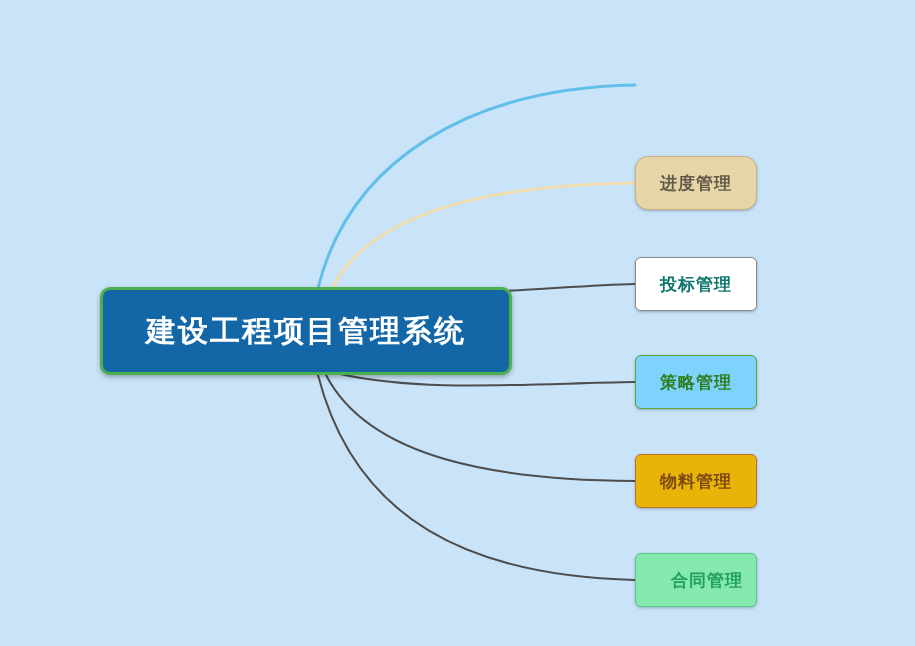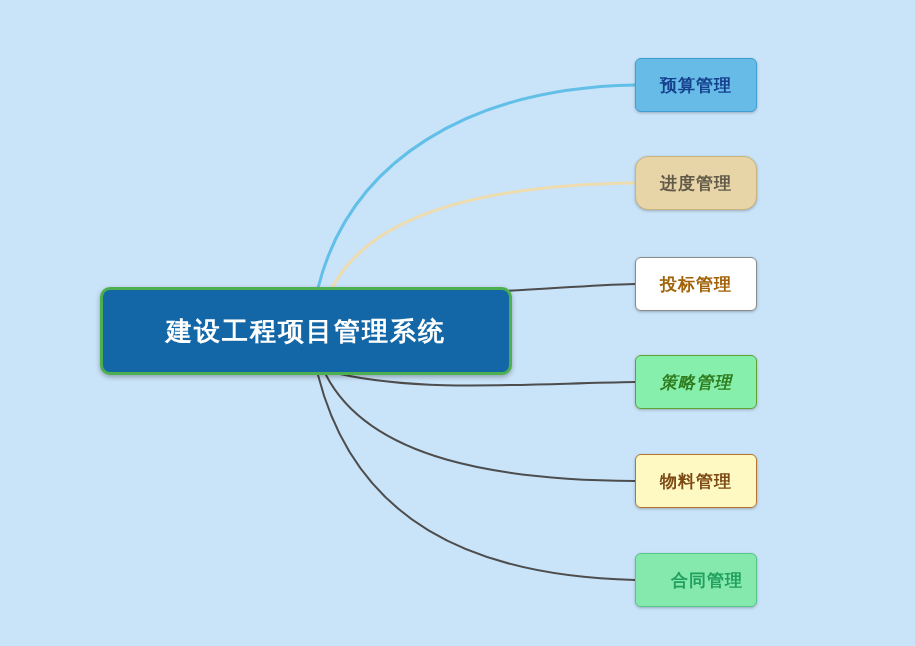--- a/index.html
+++ b/index.html
@@ -8,21 +8,21 @@
     width:915px;height:646px;
     overflow:hidden;
     font-family:"DejaVu Sans",sans-serif;
   }
   .edges{position:absolute;left:0;top:0;width:915px;height:646px;}
   .edges path{fill:none;stroke-linecap:round;}
   .root-node{
     position:absolute;left:100px;top:287px;width:412px;height:88px;
     box-sizing:border-box;border:3px solid;border-radius:10px;
     display:flex;align-items:center;justify-content:center;
-    font-size:26px;font-weight:bold;letter-spacing:2px;
+    font-size:30px;font-weight:bold;letter-spacing:2px;
     box-shadow:0 2px 5px rgba(0,0,0,0.30);
     cursor:pointer;z-index:2;
   }
   .branch-node{
     position:absolute;left:635px;width:122px;height:54px;
     box-sizing:border-box;border:1px solid;border-radius:6px;
     display:flex;align-items:center;justify-content:center;
     font-size:17px;font-weight:bold;letter-spacing:1px;
     box-shadow:0 1px 3px rgba(0,0,0,0.25);
     cursor:pointer;z-index:2;
@@ -45,37 +45,34 @@
     <path d="M505,291 C550,289 590,285 635,284" stroke="#4d4d4d" stroke-width="2"></path>
     <path d="M340,374 C420,392 520,384 635,382" stroke="#4d4d4d" stroke-width="2"></path>
     <path d="M326,375 C370,460 500,480 635,481" stroke="#4d4d4d" stroke-width="2"></path>
     <path d="M318,375 C355,520 470,576 635,580" stroke="#4d4d4d" stroke-width="2"></path>
   </svg>
 
   <div class="root-node" style="background-color: rgb(19, 103, 166); border-color: rgb(76, 175, 80); color: rgb(255, 255, 255);">
     <span>建设工程项目管理系统</span>
   </div>
 
-  <div class="branch-node b0" style="background-color: rgb(102, 188, 230); border-color: rgb(62, 158, 210); color: rgb(22, 64, 142);">
-    <span>预算管理</span>
-  </div>
 
   <div class="branch-node b1" style="background-color: rgb(231, 213, 167); border-color: rgb(201, 179, 126); color: rgb(97, 90, 73); border-radius: 13px;">
     <span>进度管理</span>
   </div>
 
-  <div class="branch-node b2" style="background-color: rgb(255, 255, 255); border-color: rgb(138, 138, 138); color: #a16207; text-align: right;">
+  <div class="branch-node b2" style="background-color: rgb(255, 255, 255); border-color: rgb(138, 138, 138); color: #0f766e; text-align: right;">
     <span>投标管理</span>
   </div>
 
-  <div class="branch-node b3" style="background-color: #86efac; border-color: rgb(93, 165, 46); color: rgb(47, 125, 31); font-style: italic;">
+  <div class="branch-node b3" style="background-color: #7dd3fc; border-color: rgb(93, 165, 46); color: rgb(47, 125, 31);">
     <span>策略管理</span>
   </div>
 
-  <div class="branch-node b4" style="background-color: #fef9c3; border-color: rgb(184, 116, 42); color: rgb(125, 74, 21);">
+  <div class="branch-node b4" style="background-color: #eab308; border-color: rgb(184, 116, 42); color: rgb(125, 74, 21);">
     <span>物料管理</span>
   </div>
 
   <div class="branch-node b5" style="background-color: rgb(133, 232, 173); border-color: rgb(85, 201, 138); color: rgb(33, 160, 94); padding-left: 22px;">
     <span>合同管理</span>
   </div>
 
 </div>
 
 </body></html>

